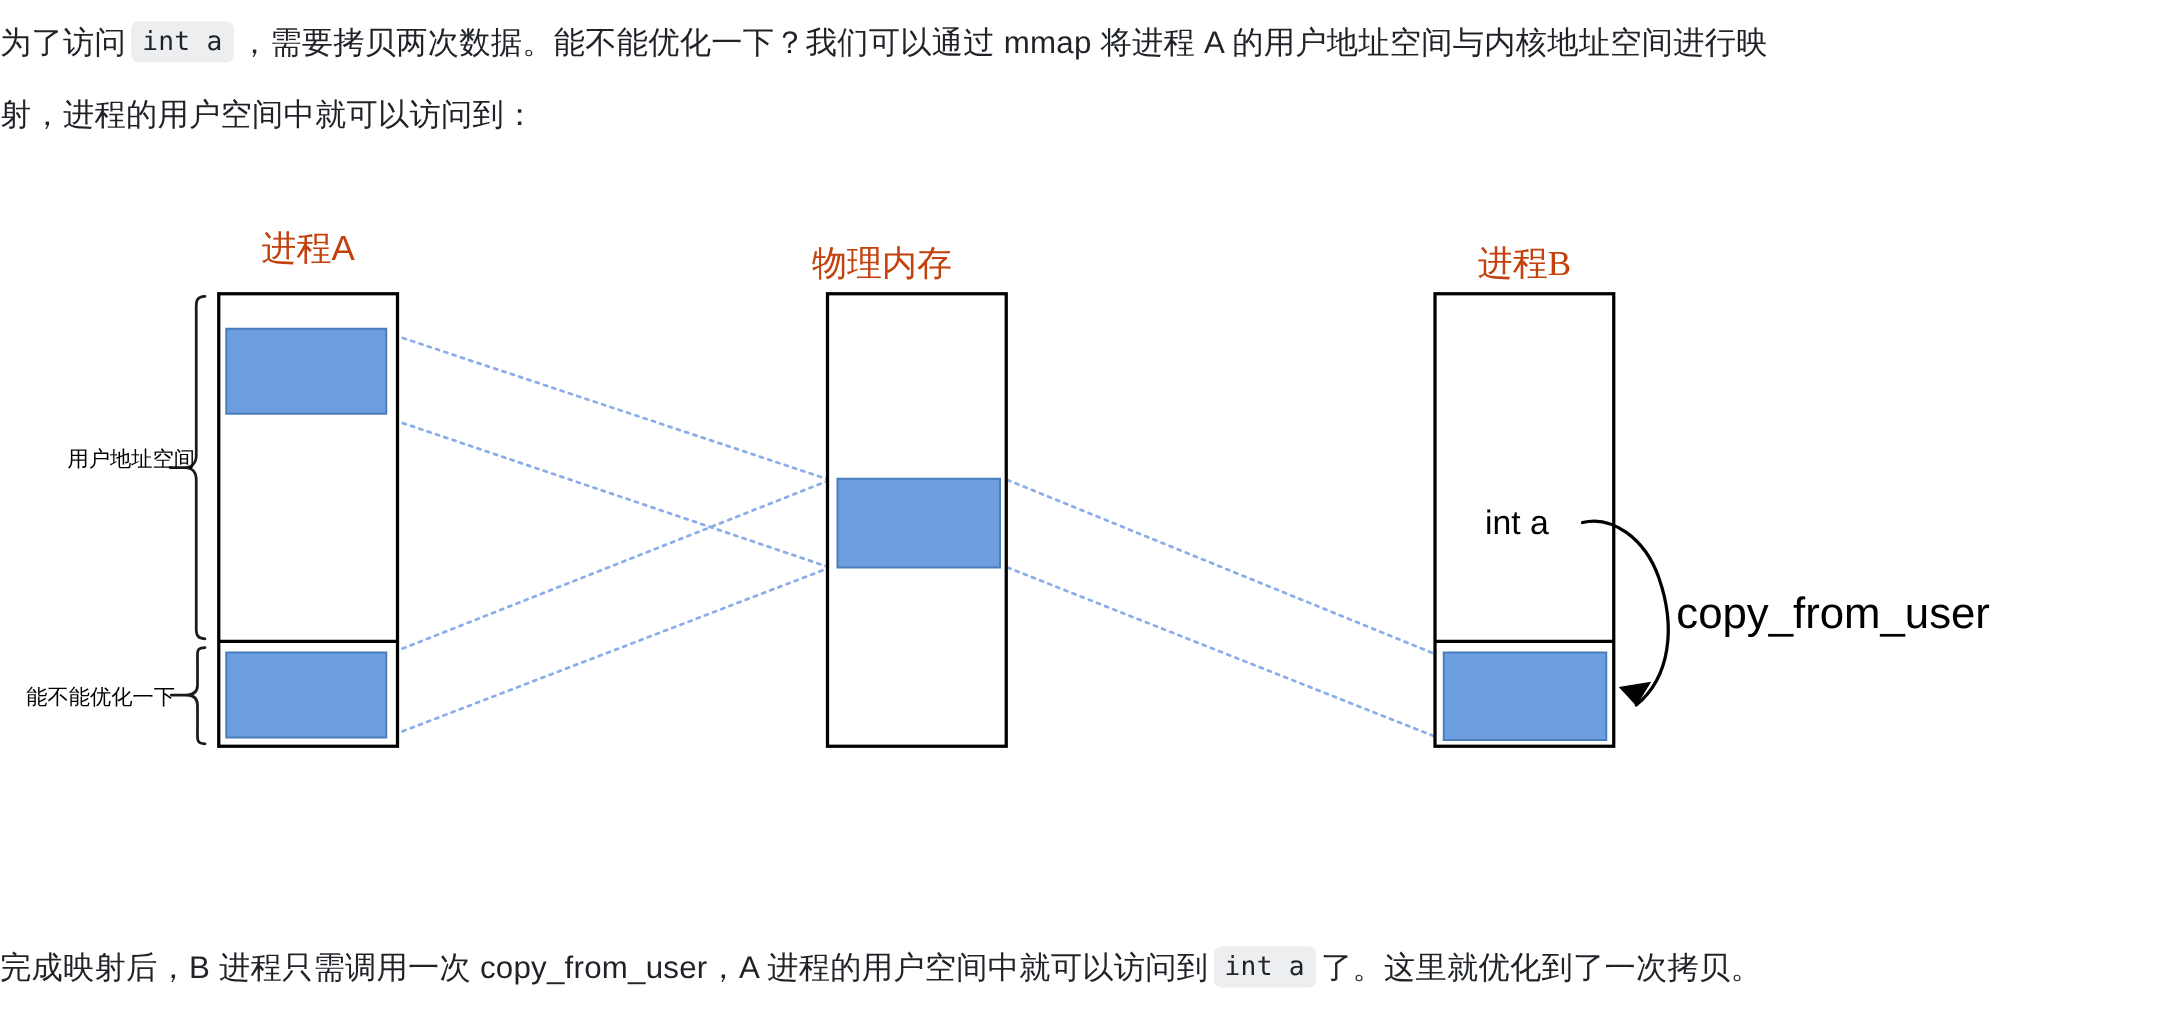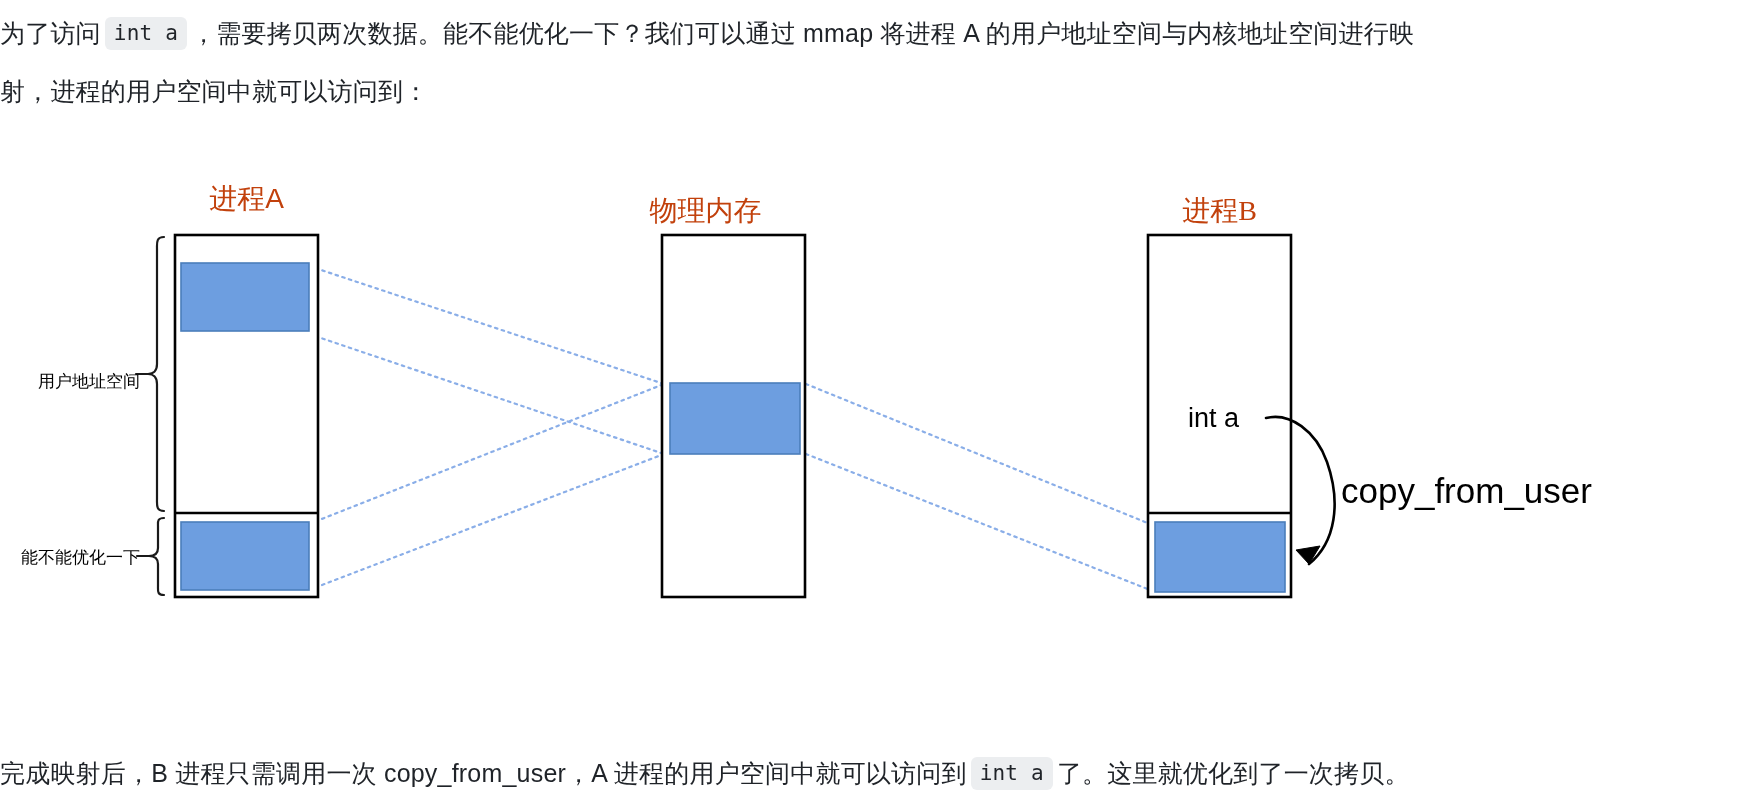--- a/index.html
+++ b/index.html
@@ -70,21 +70,21 @@
   #title-p  { left: 634px; top: 30px; width: 143px; margin-top: 12px; }
   #title-b  { left: 1148px; top: 42px; width: 143px; font-family: Liberation Serif, serif; }
 
   .side-label {
     position: absolute;
     font-size: 17px;
     color: #000;
     white-space: nowrap;
     text-align: right;
   }
-  #label-user   { left: 0px;  top: 220px; width: 140px; }
+  #label-user   { left: 0px;  top: 206px; width: 140px; padding-left: 16px; }
   #label-kernel { left: 0px;  top: 396px; width: 140px; }
 
   .anno {
     position: absolute;
     white-space: nowrap;
     color: #000;
   }
   #anno-inta  { left: 1188px; top: 253px; font-size: 27px; }
   #anno-cfu   { left: 1341px; top: 321px; font-size: 35px; }
 </style>

